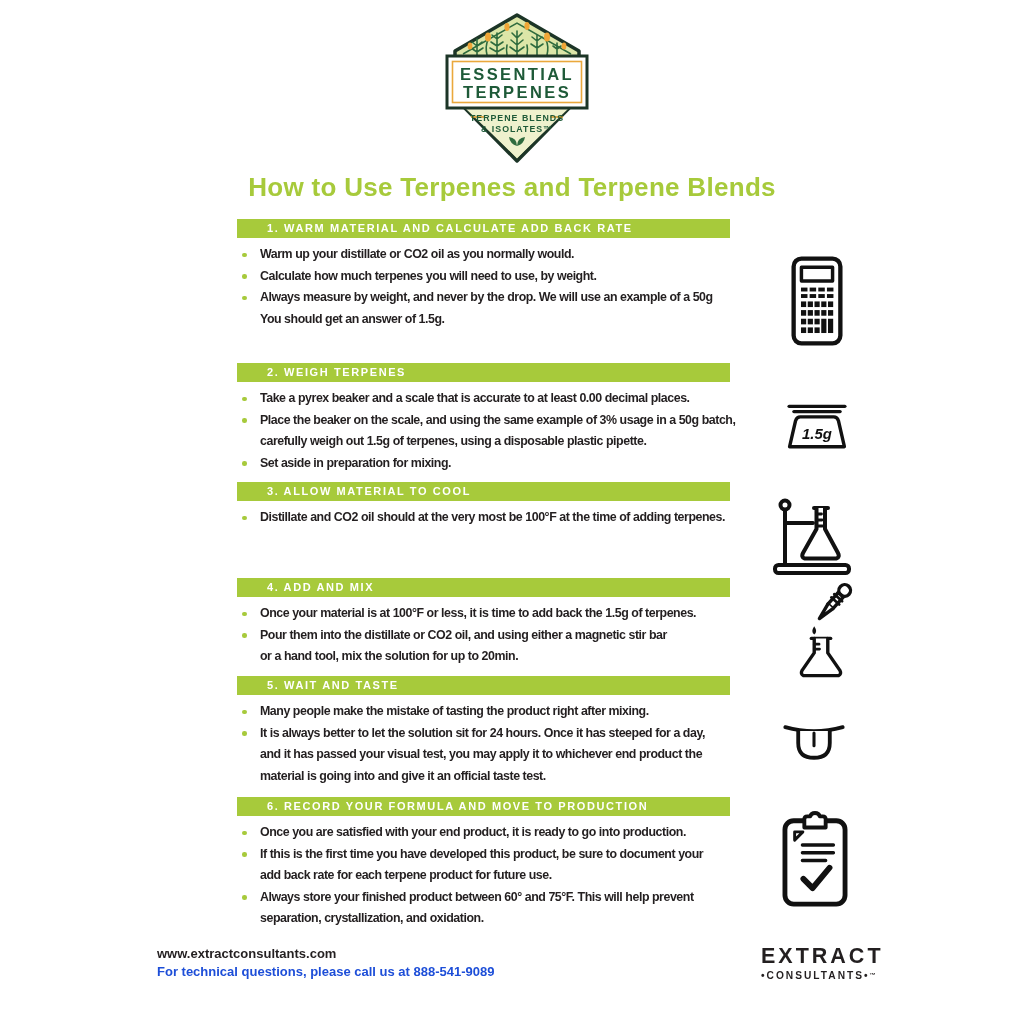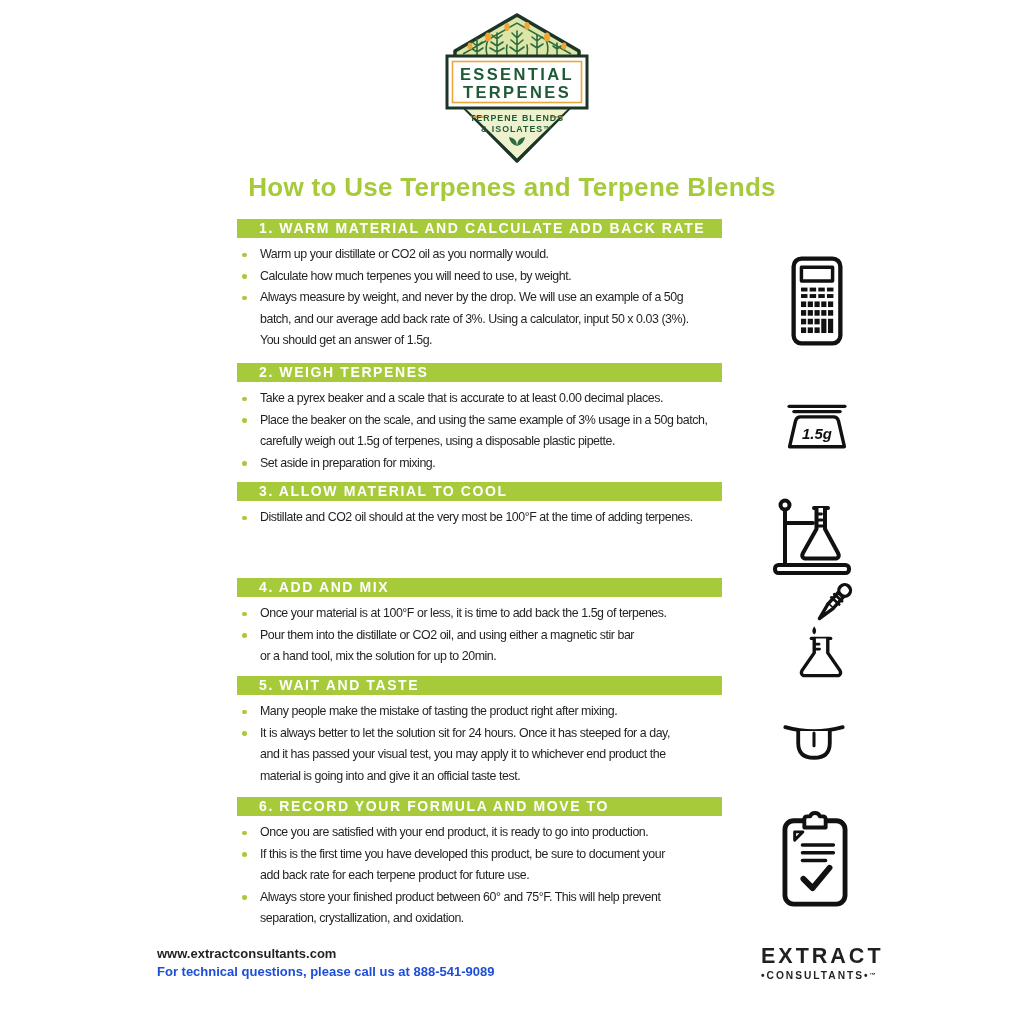--- a/index.html
+++ b/index.html
@@ -9,24 +9,24 @@
   
   .logo{position:absolute;left:452px;top:13px;width:130px;height:150px;}
   .logo svg{overflow:visible;}
 
   
   .title{position:absolute;left:0;right:0;top:172px;text-align:center;
          font-size:26px;font-weight:bold;color:#a7ca3b;letter-spacing:0.3px;}
 
   
   .step{position:absolute;left:237px;width:510px;}
-  .bar{background:#a7ca3b;color:#ffffff;font-weight:bold;font-size:14px;
-       letter-spacing:1.6px;height:19px;line-height:19.5px;padding-left:22px;width:463px;}
+  .bar{background:#a7ca3b;color:#ffffff;font-weight:bold;font-size:11px;
+       letter-spacing:1.6px;height:19px;line-height:19.5px;padding-left:30px;width:463px;}
   .bullets{list-style:none;margin:6px 0 0 0;padding:0;}
-  .bullets li{position:relative;padding-left:23px;}
+  .bullets li{position:relative;padding-left:23px;font-weight:bold;}
   .bullets li::before{content:"";position:absolute;left:5px;top:8.5px;width:4.5px;height:4.5px;
        border-radius:50%;background:#a7ca3b;}
   .bullets li div{font-size:12.4px;line-height:21.5px;letter-spacing:-0.45px;
        white-space:nowrap;color:#231f20;}
 
   
   .icon{position:absolute;font-style:italic;}
   .icon svg{overflow:visible;display:block;}
   .sline{stroke:#111111;fill:none;stroke-linecap:round;stroke-linejoin:round;}
   .sfill{fill:#111111;stroke:none;}
@@ -90,21 +90,20 @@
     <div class="bar">1. WARM MATERIAL AND CALCULATE ADD BACK RATE</div>
     <ul class="bullets">
           <li>
             <div>Warm up your distillate or CO2 oil as you normally would.</div>
           </li>
           <li>
             <div>Calculate how much terpenes you will need to use, by weight.</div>
           </li>
           <li>
             <div>Always measure by weight, and never by the drop. We will use an example of a 50g</div>
-            <div>batch, and our average add back rate of 3%. Using a calculator, input 50 x 0.03 (3%).</div>
             <div>You should get an answer of 1.5g.</div>
           </li>
         </ul>
   </section>
 
   <section class="step" style="top: 363px;">
     <div class="bar">2. WEIGH TERPENES</div>
     <ul class="bullets">
           <li>
             <div>Take a pyrex beaker and a scale that is accurate to at least 0.00 decimal places.</div>

